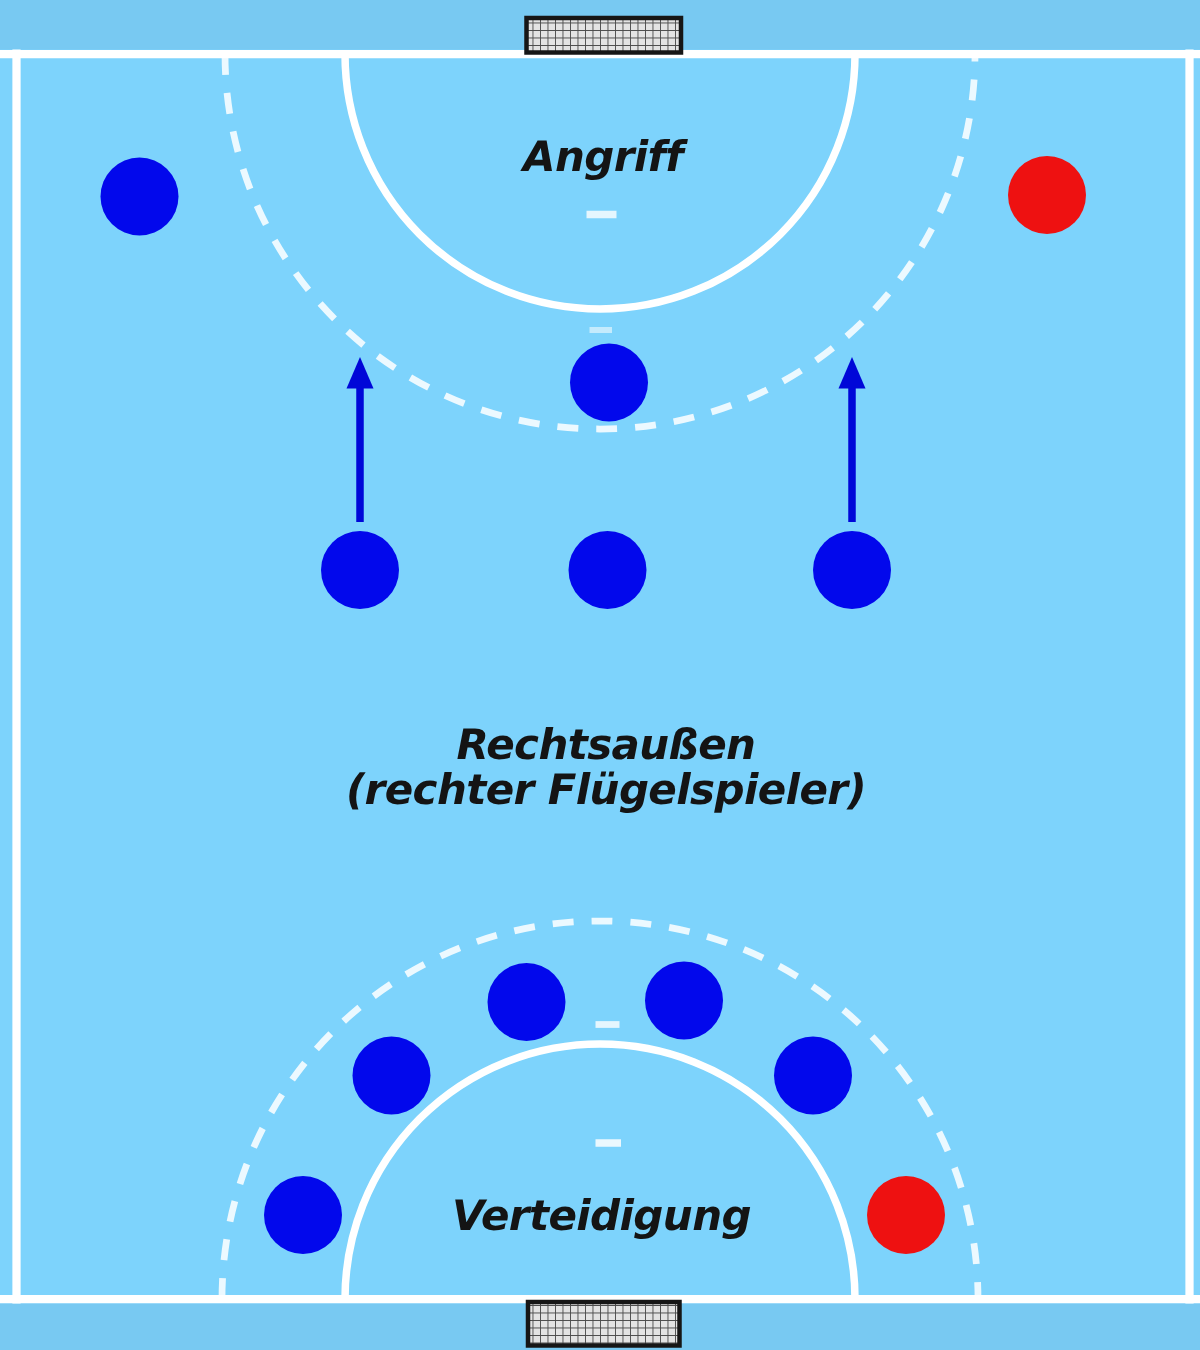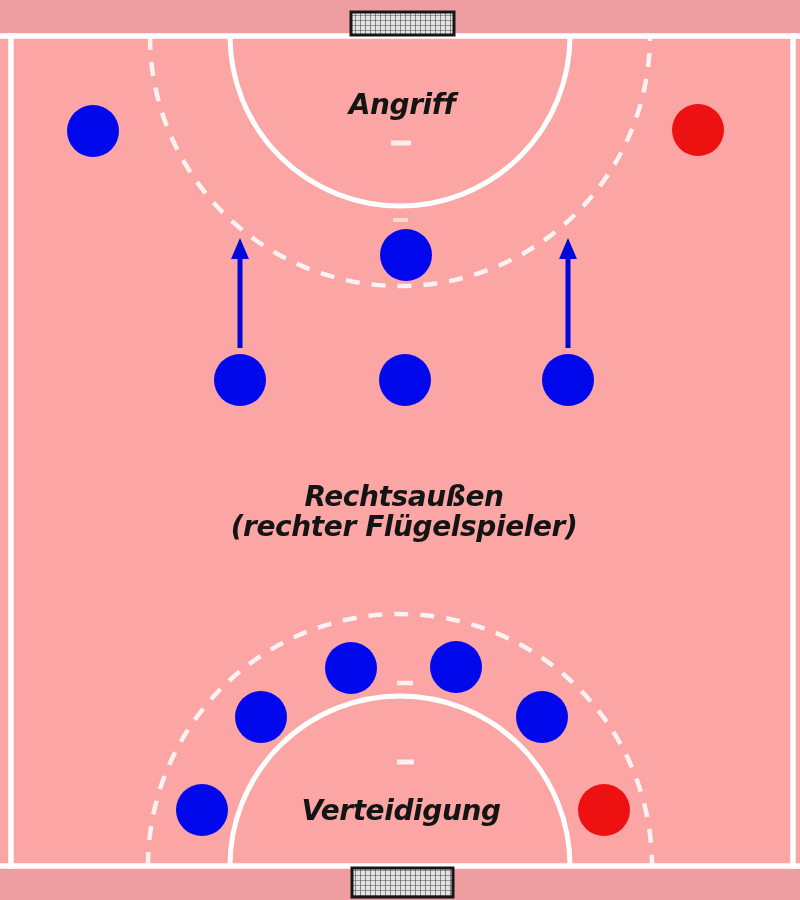--- a/index.html
+++ b/index.html
@@ -1,20 +1,20 @@
 <!DOCTYPE html>
 <html><head>
 <meta charset="utf-8">
 <style>
   html, body { margin: 0; padding: 0; }
   body { width: 800px; height: 900px; overflow: hidden; }
   .stage {
     position: relative;
     width: 800px; height: 900px;
-    background: #fca5a5;
+    background: #7dd3fc;
     font-family: "DejaVu Sans", "Liberation Sans", sans-serif;
   }
   .stage svg { position: absolute; inset: 0; display: block; }
   .label {
     position: absolute;
     transform: translateX(-50%);
     color: #141414;
     font-weight: 700;
     font-style: italic;
     font-size: 28px;

